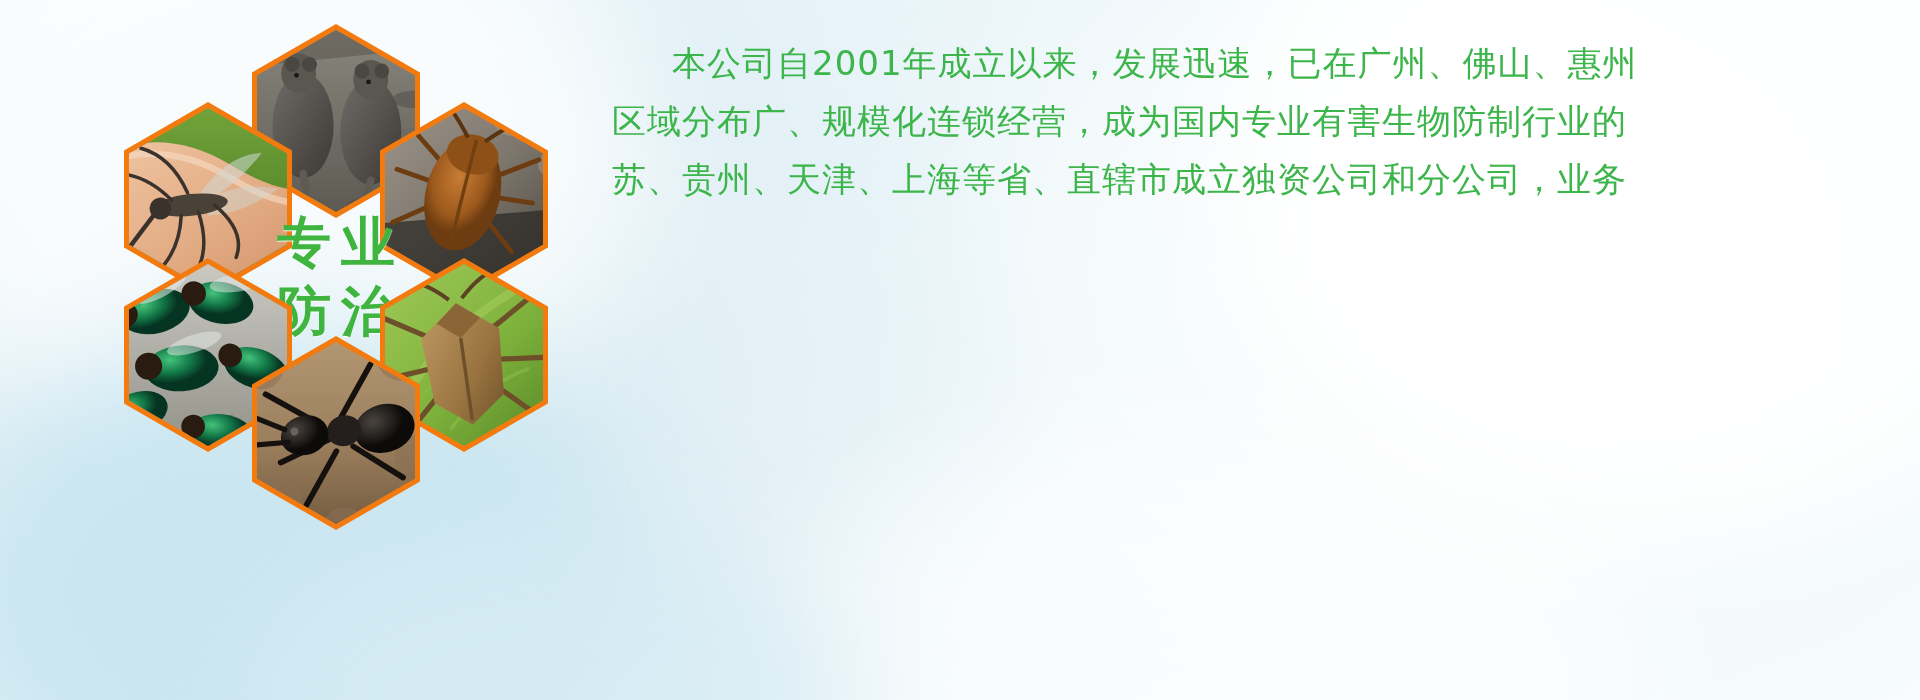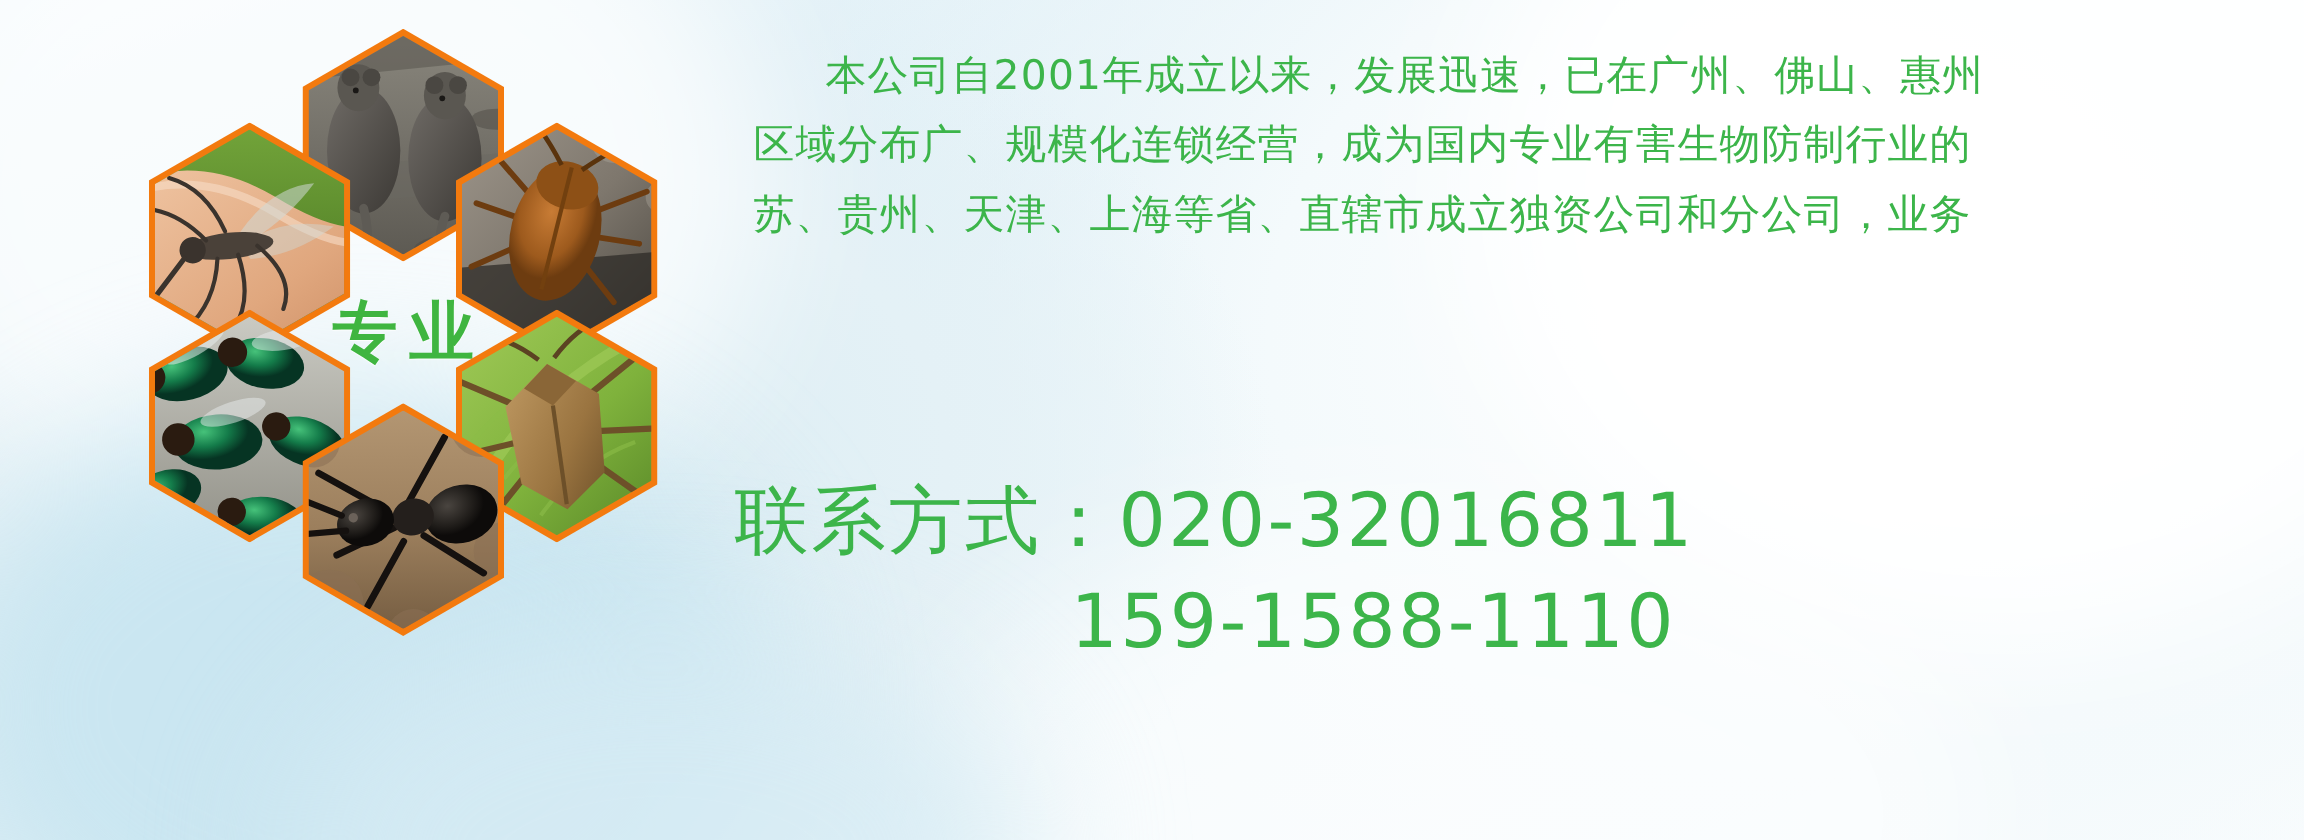--- a/index.html
+++ b/index.html
@@ -72,21 +72,20 @@
   #copy {
     position:absolute; left:612px; top:34px; width:1300px;
   }
   .para {
     color:#3cb54a;
     font-size:34px;
     line-height:58px;
     letter-spacing:1px;
     white-space:nowrap;
     font-weight:500;
-    margin-left:16px;
   }
   .para.indent { padding-left:60px; }
 
   #contact { position:absolute; left:612px; top:392px; width:1300px; }
   .contact-line {
     color:#3cb54a;
     font-size:62px;
     line-height:84px;
     letter-spacing:2px;
     white-space:nowrap;
@@ -222,20 +221,21 @@
             </g>
           </g>
         </svg>
       </div>
     </div>
 
     <div class="hex h-center">
       <div class="inner">
         <div class="center-label">
           <div>专业</div>
+          <div>防治</div>
         </div>
       </div>
     </div>
 
     <div class="hex h-bug">
       <div class="inner">
         <svg class="art" viewBox="0 0 100 100" preserveAspectRatio="xMidYMid slice">
           <defs>
             <linearGradient id="gLeaf" x1="0" y1="0" x2="1" y2="1">
               <stop offset="0%" stop-color="#a8cf5e"></stop>
@@ -373,18 +373,14 @@
     </div>
 
   </div>
 
   <div id="copy">
     <div class="para indent">本公司自2001年成立以来，发展迅速，已在广州、佛山、惠州</div>
     <div class="para">区域分布广、规模化连锁经营，成为国内专业有害生物防制行业的</div>
     <div class="para">苏、贵州、天津、上海等省、直辖市成立独资公司和分公司，业务</div>
   </div>
 
-  <div id="contact">
-    <div class="contact-line">联系方式：020-32016811</div>
-    <div class="contact-line second">159-1588-1110</div>
-  </div>
 
 </div>
 
 </body></html>

